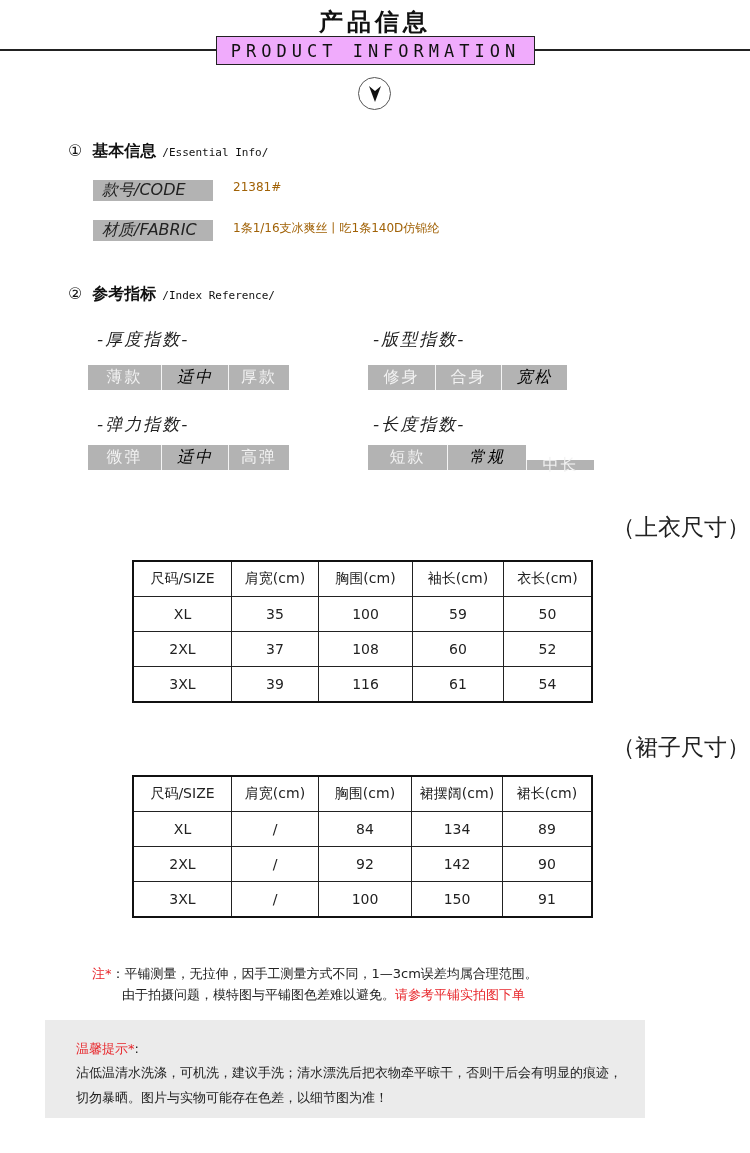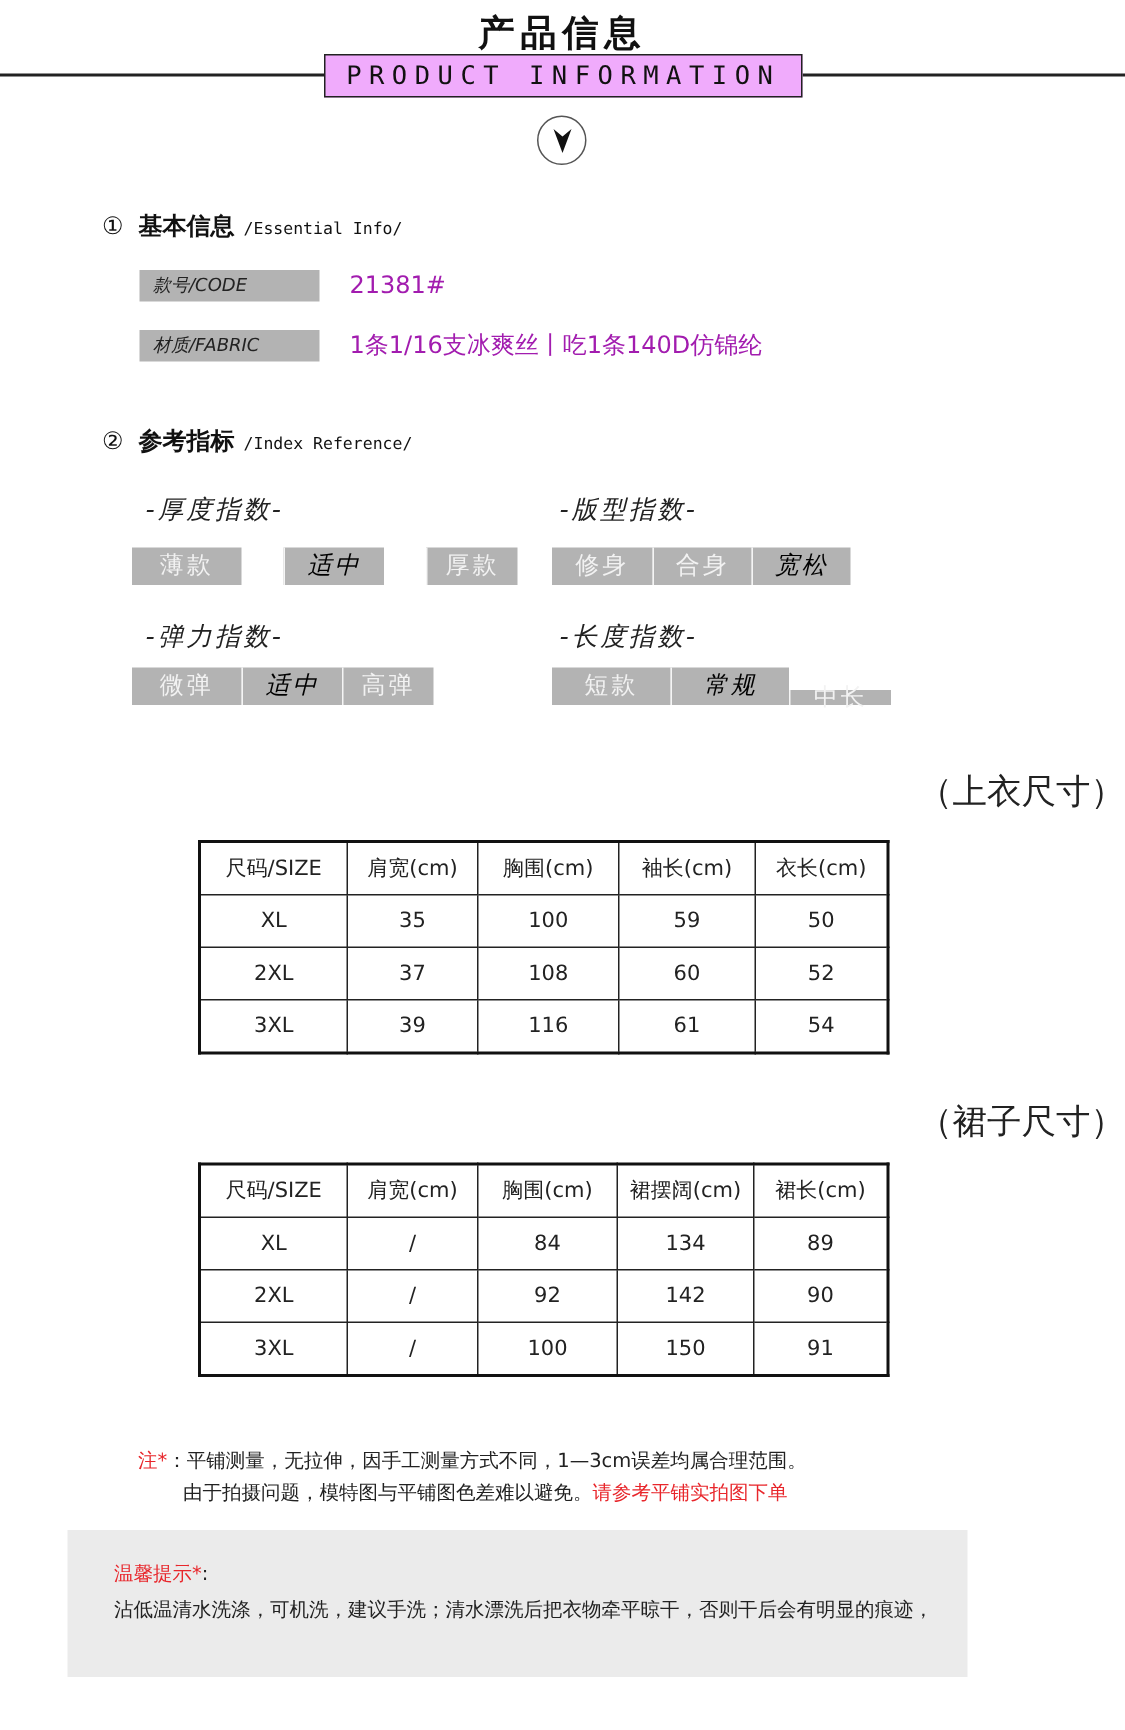--- a/index.html
+++ b/index.html
@@ -14,23 +14,23 @@
                display:flex; align-items:center; justify-content:center;
                font-family:"DejaVu Sans Mono","Liberation Mono",monospace; font-size:17px; letter-spacing:5px; color:#111; }
   .chev { left:358px; top:77px; width:33px; height:33px; border:1.5px solid #555; border-radius:50%; box-sizing:border-box;
           display:flex; align-items:center; justify-content:center; }
 
   
   .sec { left:68px; font-size:16px; font-weight:bold; color:#111; display:flex; align-items:baseline; }
   .sec .num { font-weight:normal; margin-right:10px; font-size:16px; }
   .sec .en { font-weight:normal; font-family:"DejaVu Sans Mono","Liberation Mono",monospace; font-size:11px; margin-left:6px; }
 
-  .lbl { left:93px; width:120px; height:21px; background:#b3b3b3; font-style:italic; font-size:12px; color:#222;
+  .lbl { left:93px; width:120px; height:21px; background:#b3b3b3; font-style:italic; font-size:16px; color:#222;
          display:flex; align-items:center; padding-left:9px; box-sizing:border-box; }
-  .val { left:233px; font-size:16px; color:#a21caf; }
+  .val { left:233px; font-size:12px; color:#a16207; }
 
   .idx-title { font-size:17px; font-style:italic; color:#222; letter-spacing:2px; }
   .seg { display:flex; height:25px; }
   .seg .c { background:#b3b3b3; display:flex; align-items:center; justify-content:center; font-size:16px; letter-spacing:2px; color:#f2f2f2; }
   .seg .c.on { color:#000000;font-style:italic; }
   .seg .c + .c { border-left:1px solid #f5f5f5; }
 
   .tbl-title { left:0; width:750px; text-align:right; font-size:23px; color:#222; }
   table.sz { position:absolute; border-collapse:collapse; border:2px solid #111; font-size:14px; color:#222; }
   table.sz td { border:1px solid #222; text-align:center; height:34px; padding:0;margin-top:32px; }
@@ -64,21 +64,21 @@
 <div class="abs lbl" style="top:220px;">材质/FABRIC</div>
 <div class="abs val" style="top:220px;">1条1/16支冰爽丝⼁吃1条140D仿锦纶</div>
 
 <div class="abs sec" style="top:284px;">
   <span class="num">②</span>
   <span>参考指标</span>
   <span class="en">/Index Reference/</span>
 </div>
 
 <div class="abs idx-title" style="left:97px;top:328px;">-厚度指数-</div>
-<div class="abs seg" style="left:88px;top:365px;gap:28px;">
+<div class="abs seg" style="left:88px;top:365px;">
   <div class="c" style="width:73px;">薄款</div>
   <div class="c on" style="width:66px;">适中</div>
   <div class="c" style="width:60px;">厚款</div>
 </div>
 
 <div class="abs idx-title" style="left:373px;top:328px;">-版型指数-</div>
 <div class="abs seg" style="left:368px;top:365px;">
   <div class="c" style="width:67px;">修身</div>
   <div class="c" style="width:65px;">合身</div>
   <div class="c on" style="width:65px;">宽松</div>
@@ -171,13 +171,14 @@
 </div>
 <div class="abs note" style="left:122px;top:986px;">
   <span>由于拍摄问题，模特图与平铺图色差难以避免。</span><span class="red">请参考平铺实拍图下单</span>
 </div>
 
 <div class="abs tip-box">
   <div class="t" style="top:20px;">
     <span class="red">温馨提示*</span><span>:</span>
   </div>
   <div class="t" style="top:44px;">沾低温清水洗涤，可机洗，建议手洗；清水漂洗后把衣物牵平晾干，否则干后会有明显的痕迹，</div>
+  <div class="t" style="top:69px;">切勿暴晒。图片与实物可能存在色差，以细节图为准！</div>
 </div>
 
 </body></html>

